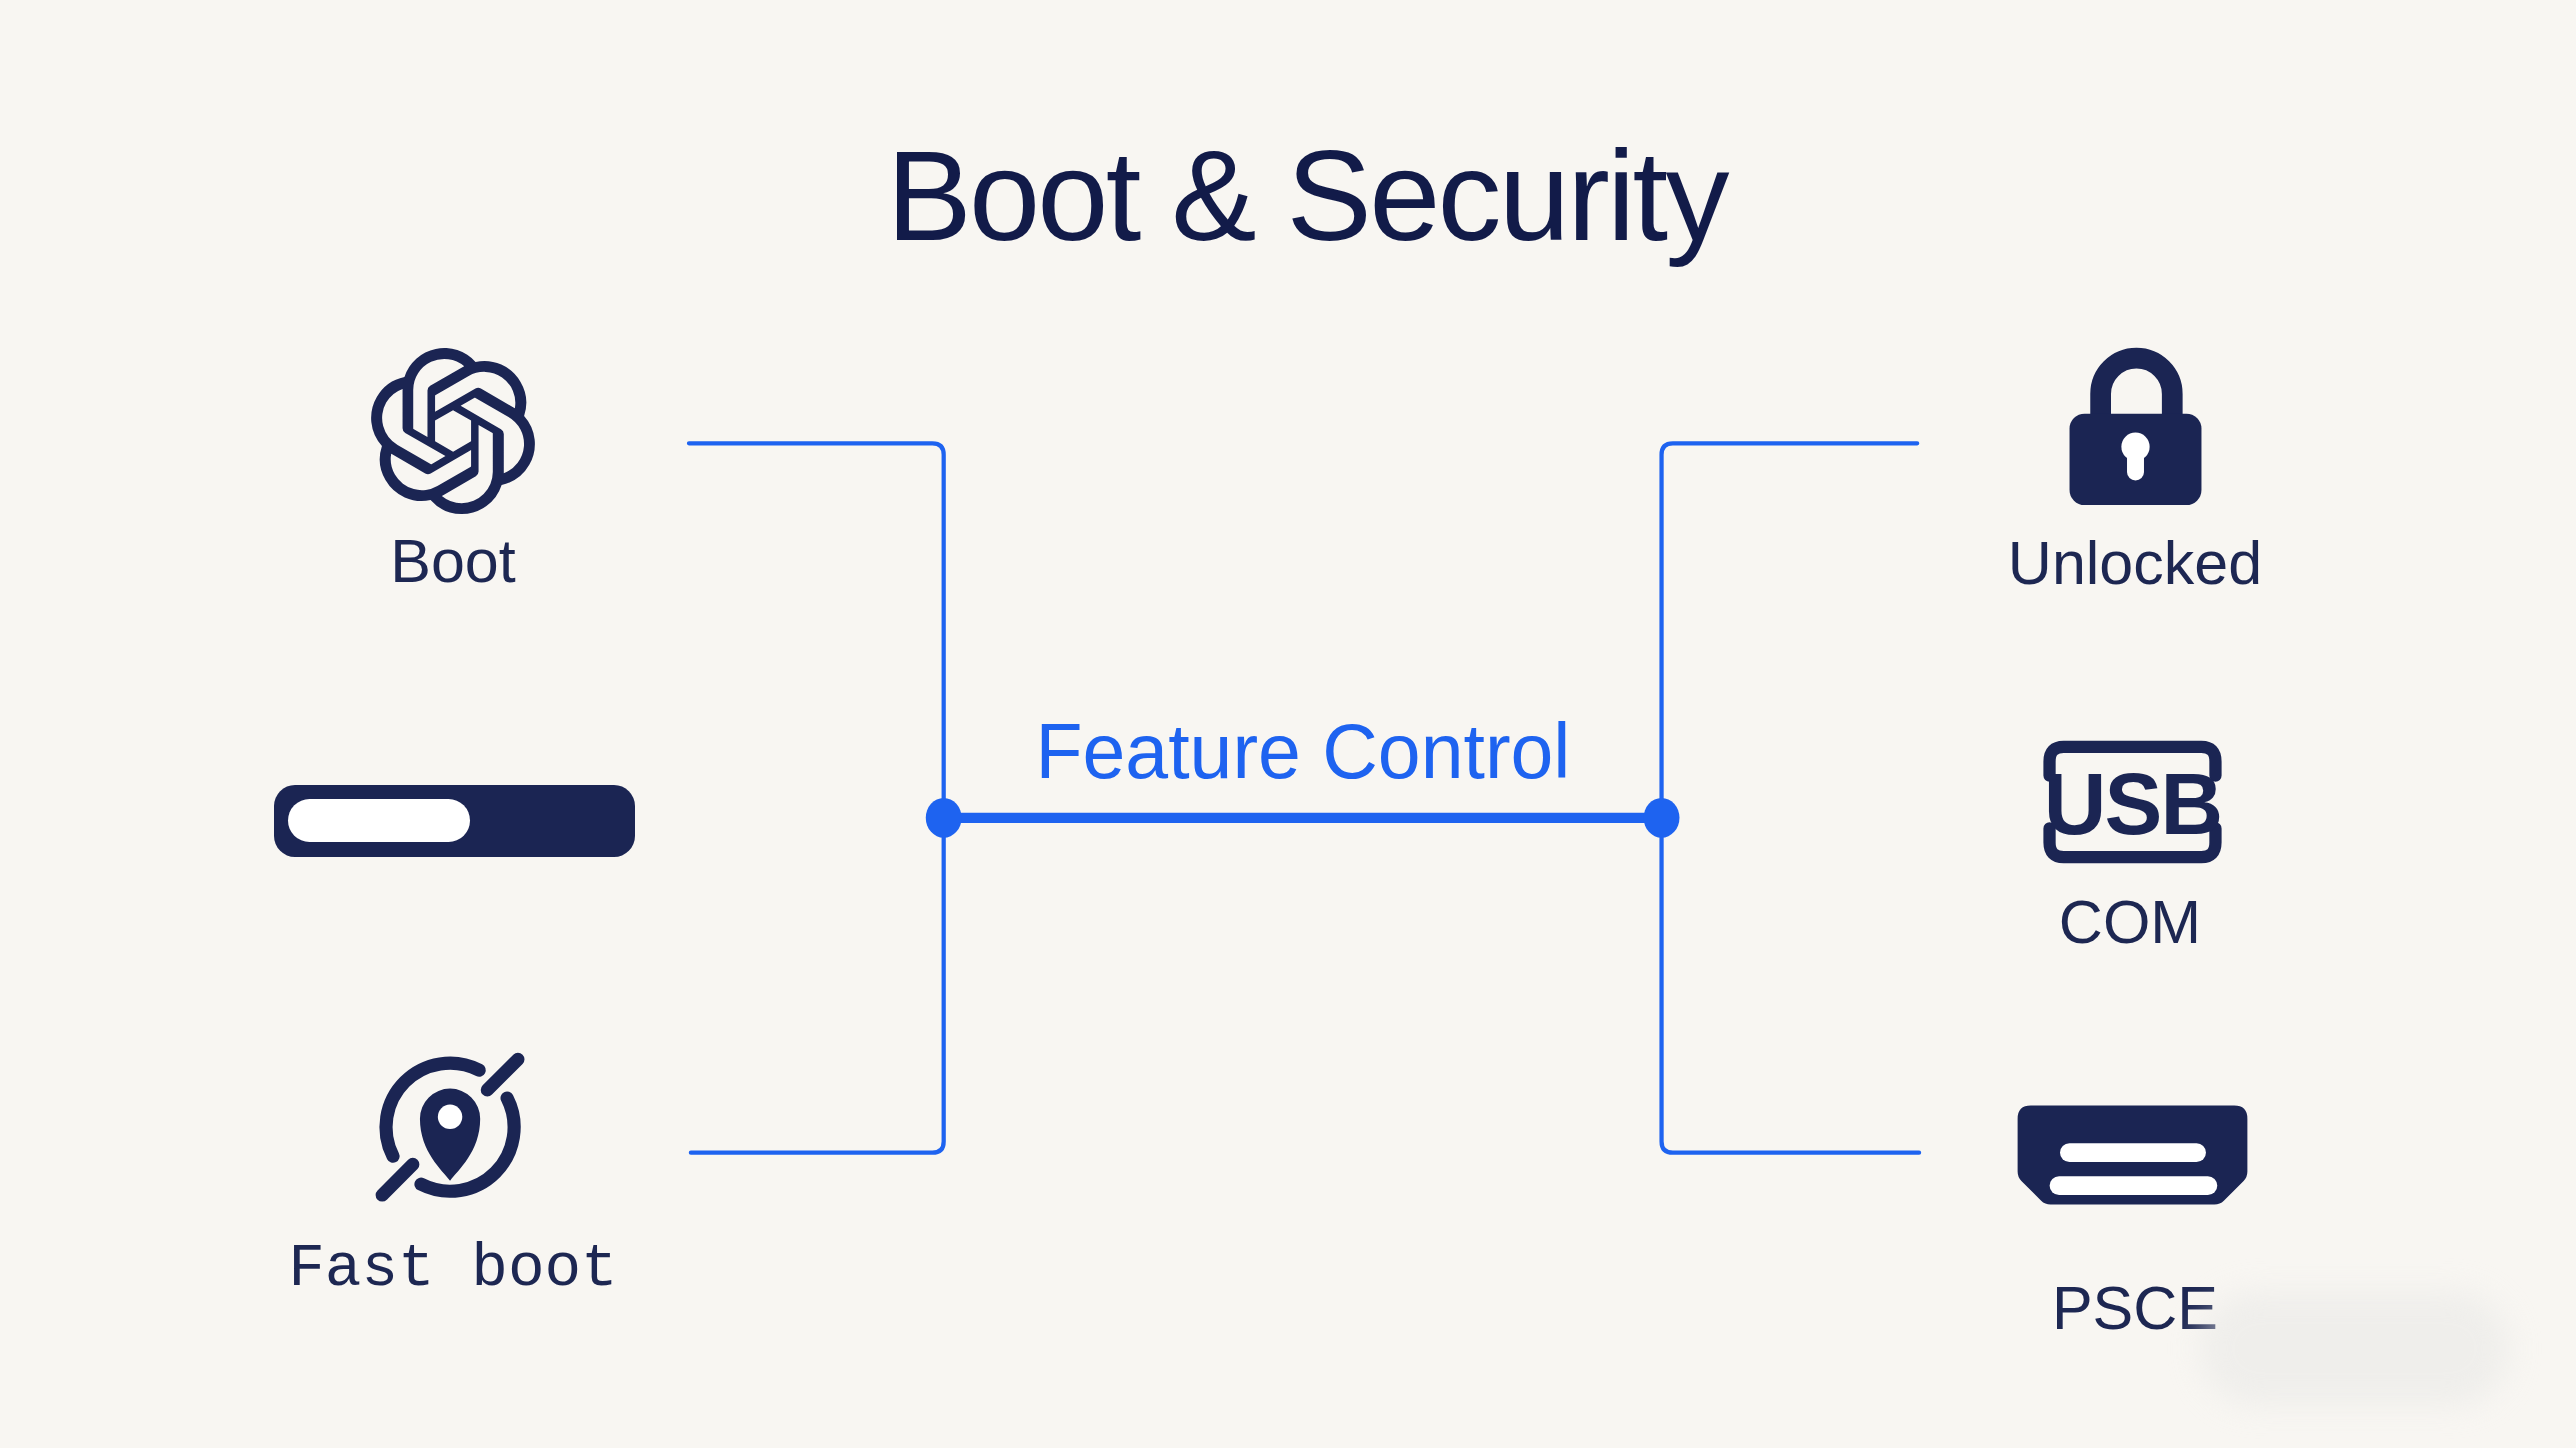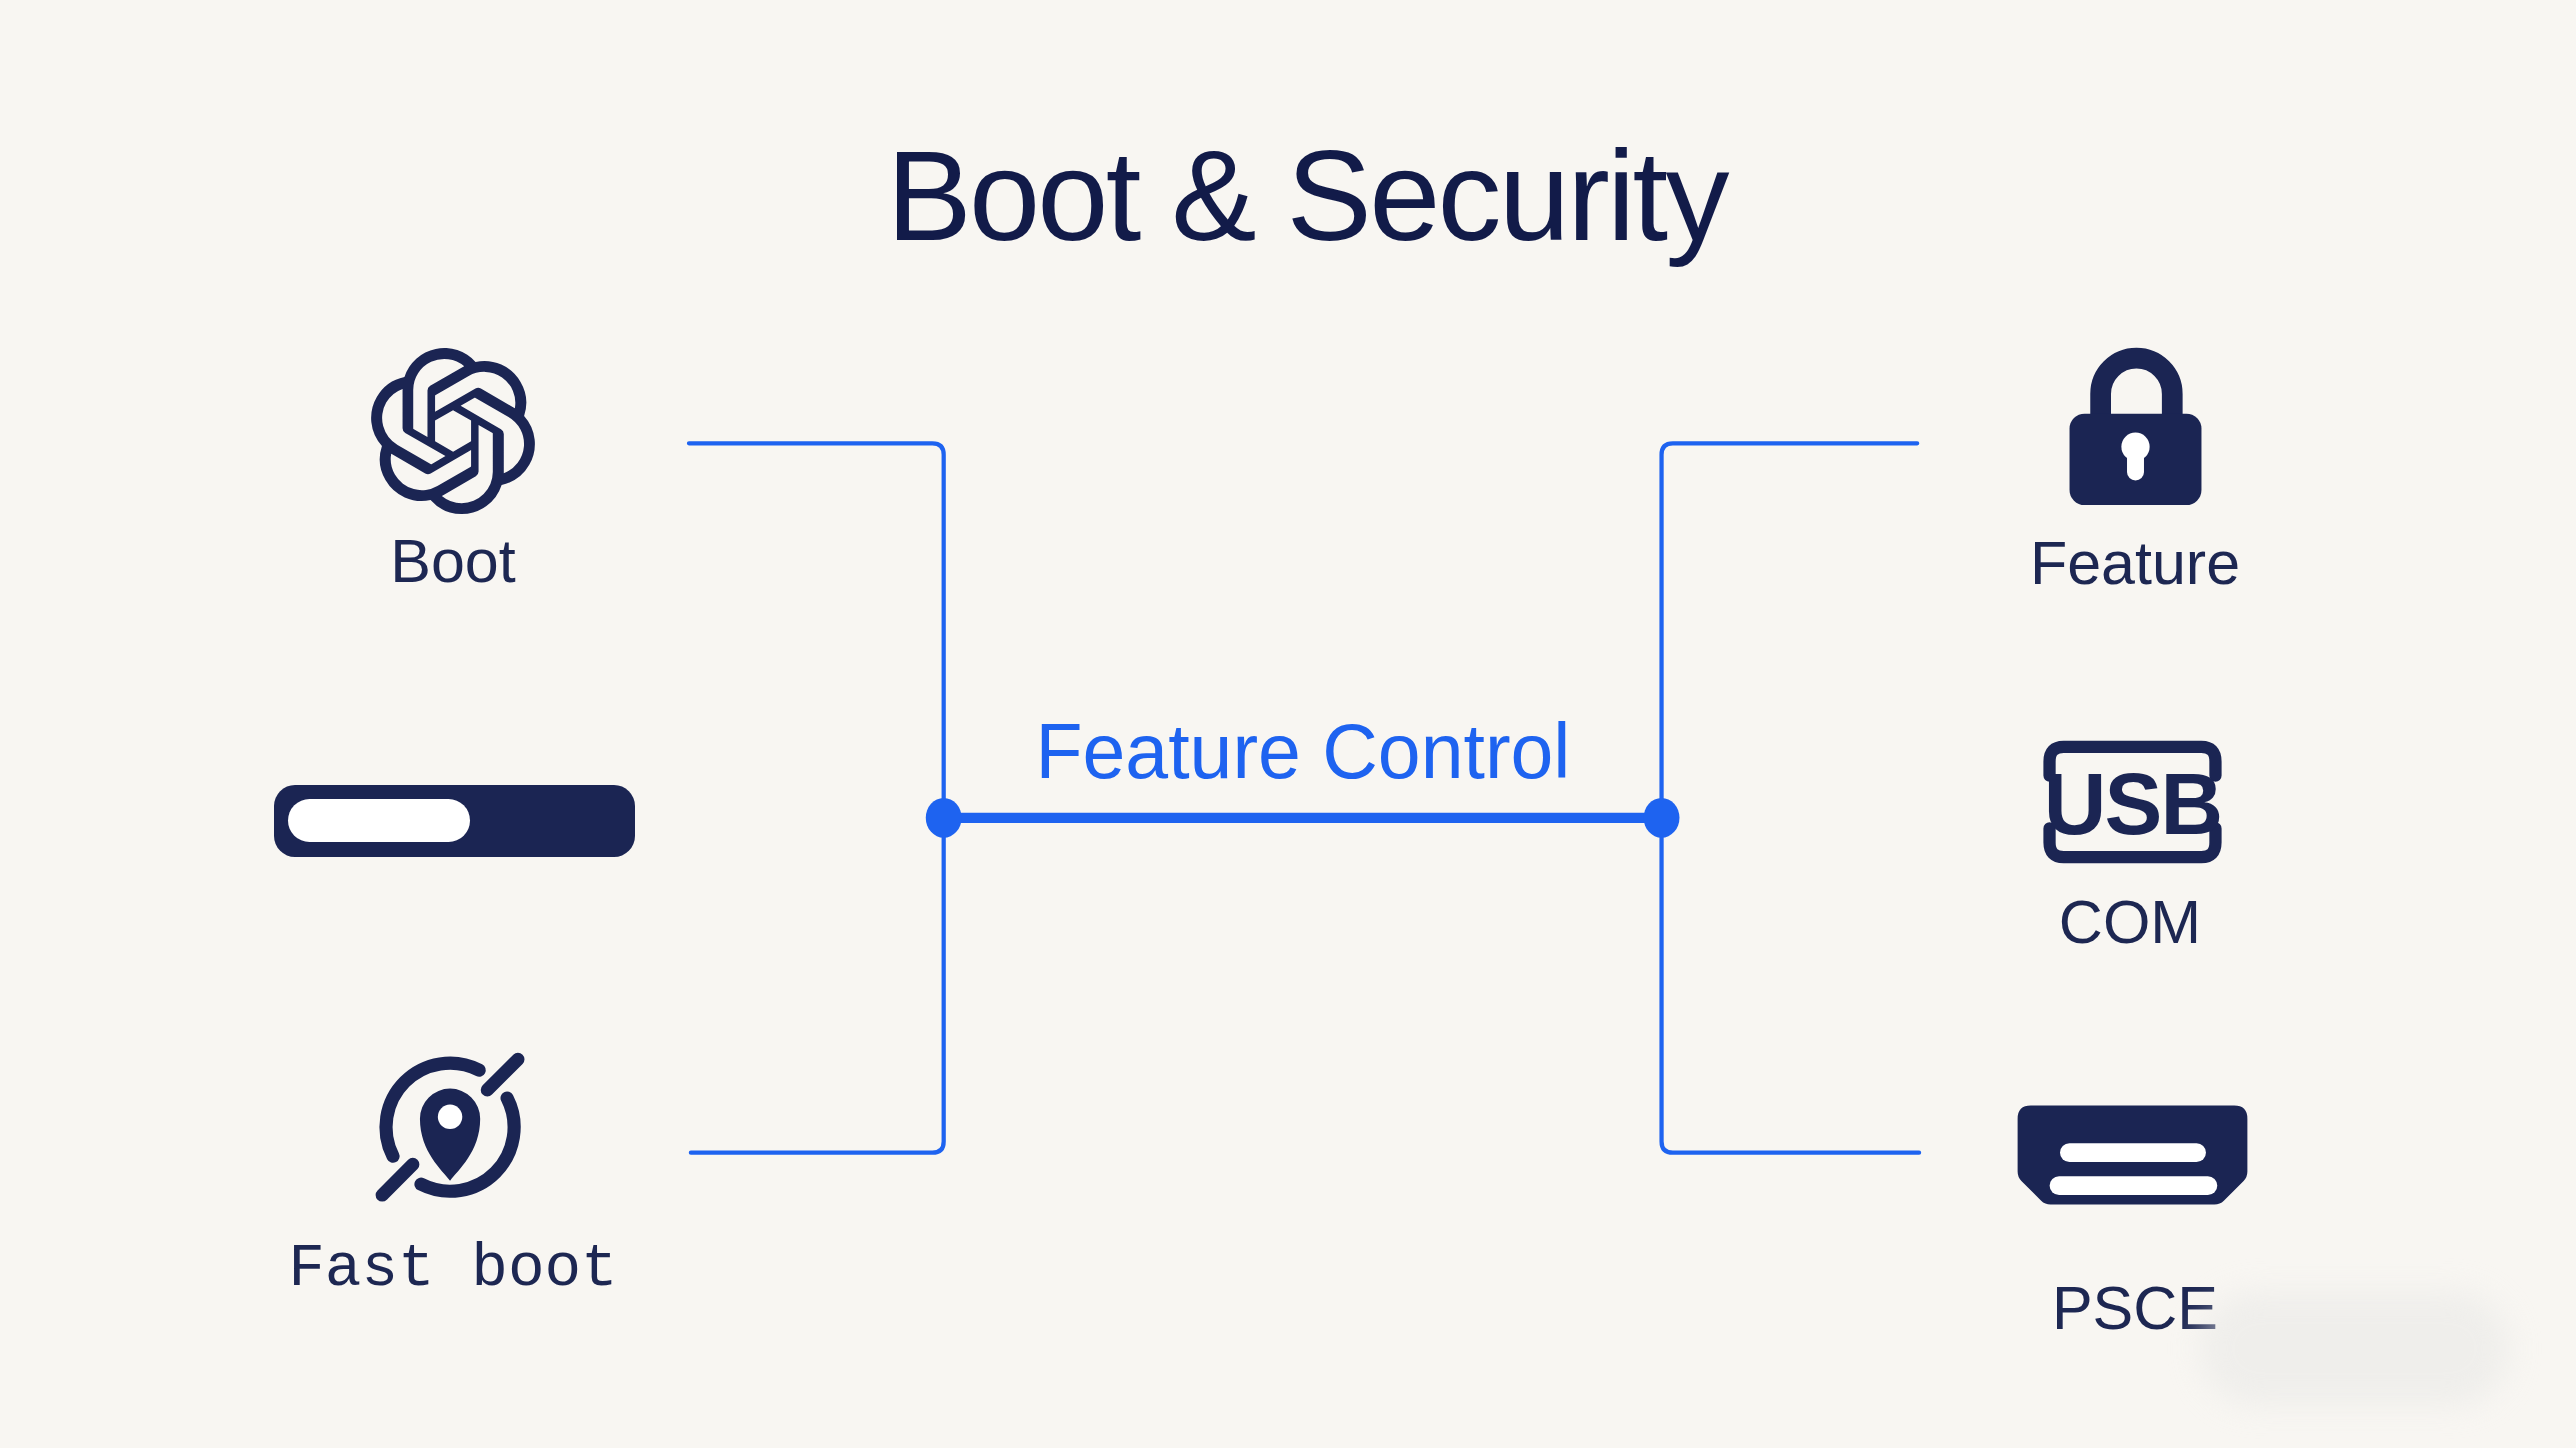--- a/index.html
+++ b/index.html
@@ -115,21 +115,21 @@
   <div class="label" style="left:217px;top:1238px;font-family:Liberation Mono, monospace;">Fast boot</div>
 
   <div class="icon" style="left:2062px;top:340px;">
     <svg width="147" height="170" viewBox="0 0 156 180">
       <path class="navy-stroke" stroke-width="22" d="M41,84 L41,57 A38,38 0 0 1 117,57 L117,84"></path>
       <rect class="navy-fill" x="8" y="78" width="140" height="97" rx="16"></rect>
       <circle class="white-fill" cx="78" cy="113" r="15"></circle>
       <rect class="white-fill" x="69" y="113" width="18" height="36" rx="9"></rect>
     </svg>
   </div>
-  <div class="label" style="left:1899px;top:533px;">Feature</div>
+  <div class="label" style="left:1899px;top:533px;">Unlocked</div>
 
   <div class="icon" style="left:2038px;top:736px;">
     <svg width="189" height="132" viewBox="0 0 200 140">
       <path class="navy-stroke" stroke-width="13" stroke-linecap="round" d="M12,42 V27 Q12,11.5 27,11.5 H173 Q188,11.5 188,27 V42"></path>
       <path class="navy-stroke" stroke-width="13" stroke-linecap="round" d="M12,98 V113 Q12,128.5 27,128.5 H173 Q188,128.5 188,113 V98"></path>
       <text class="usb-text" x="100" y="104" text-anchor="middle">USB</text>
     </svg>
   </div>
   <div class="label" style="left:1894px;top:892px;">COM</div>
 

